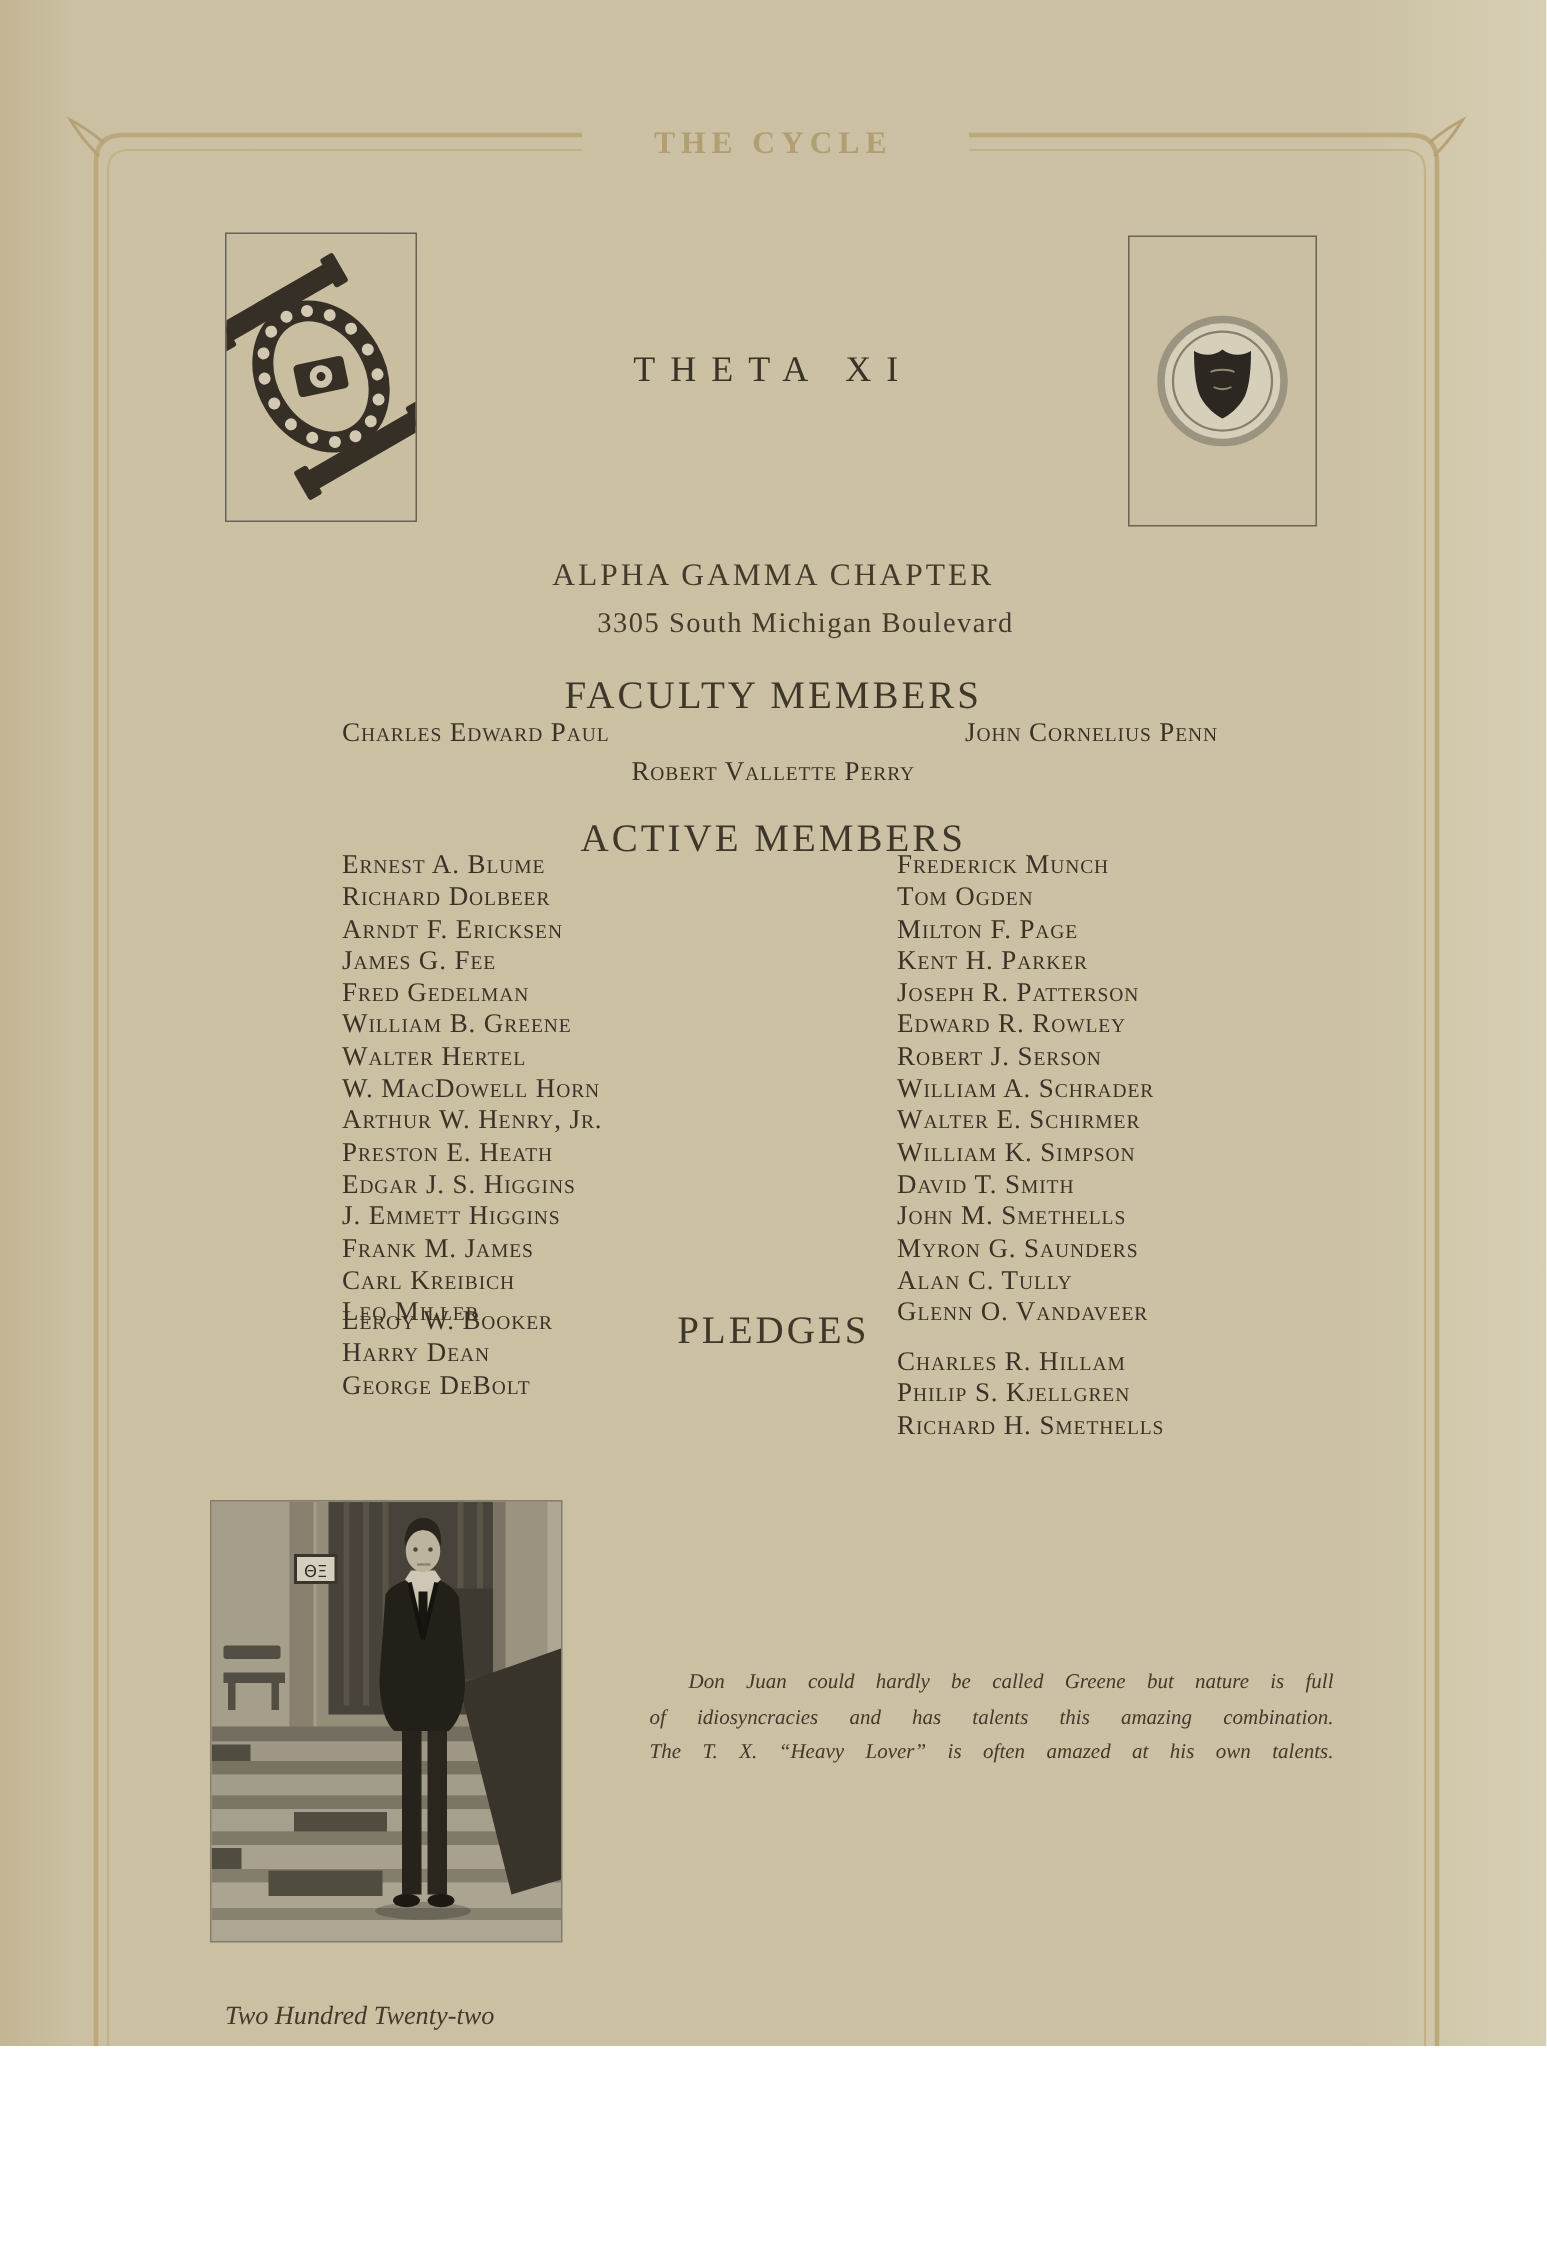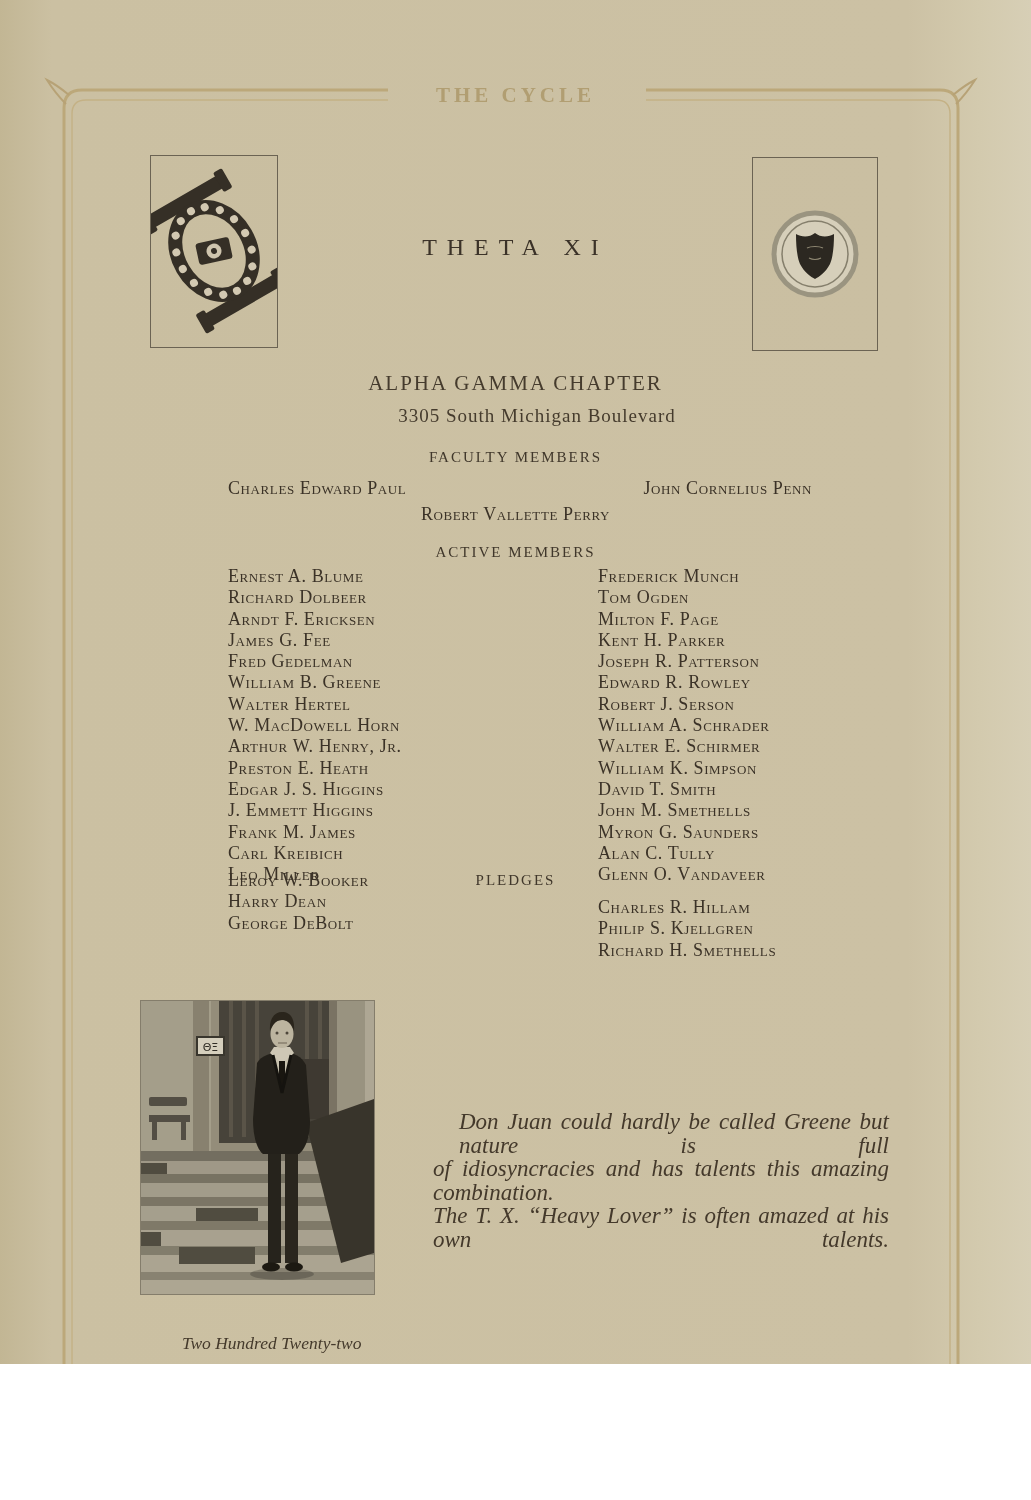--- a/index.html
+++ b/index.html
@@ -18,41 +18,41 @@
   .footer-year{top:1382px;font-size:17px;letter-spacing:3px;color:#b4a375;font-weight:bold;}
   
   .emblem-box{border:1.5px solid #6b6353;background:rgba(0,0,0,0.008);}
   .emblem-left{left:150px;top:155px;width:126px;height:191px;}
   .emblem-right{left:752px;top:157px;width:124px;height:192px;}
   .emblem-box svg{display:block;}
   
   .title-theta{top:234px;font-size:24px;letter-spacing:10px;color:#3b3228;}
   .chapter-name{top:371px;font-size:21px;letter-spacing:2px;color:#453b2d;}
   .address{top:405px;font-size:19px;letter-spacing:1px;color:#453b2d;padding-left:43px;}
-  .sec-heading{font-size:15px;letter-spacing:2px;color:#40372b;}
+  .sec-heading{font-size:26px;letter-spacing:2px;color:#40372b;}
   .faculty-heading{top:449px;}
   .active-heading{top:544px;}
   .pledges-heading{top:872px;}
   
   .sc{font-variant:small-caps;font-size:18px;letter-spacing:0.6px;color:#3b3227;}
   .faculty-row{top:478px;left:228px;width:584px;display:flex;justify-content:space-between;}
   .faculty-center{top:504px;}
   .name-list{margin:0;padding:0;list-style:none;line-height:21.3px;}
   .col-left{left:228px;top:566px;}
   .col-right{left:598px;top:566px;}
   .pledges-left{left:228px;top:870px;}
   .pledges-right{left:598px;top:897px;}
   
   .photo{left:141px;top:1001px;width:233px;height:293px;outline:1px solid #847d6b;}
   
-  .quote{left:433px;top:1110px;width:456px;font-style:italic;font-size:23px;line-height:23.6px;color:#44392b;}
+  .quote{left:433px;top:1110px;width:456px;font-style:italic;font-size:14px;line-height:23.6px;color:#44392b;}
   .quote .qline{text-align:justify;text-align-last:justify;}
   .quote .qline.first{padding-left:26px;}
   
-  .page-number{left:150px;top:1333px;font-style:italic;font-size:17.5px;color:#44392b;margin-left:32px;}
+  .page-number{left:150px;top:1333px;font-style:italic;font-size:17.5px;color:#44392b;}
 </style>
 </head>
 <body>
 
 <div class="page">
 
   <svg class="abs" style="left:0;top:0;" width="1031" height="1500" viewBox="0 0 1031 1500">
     <g fill="none" stroke="#bca87a" stroke-width="3">
       <path d="M64,1378 L64,108 Q64,90 82,90 L388,90 M646,90 L940,90 Q958,90 958,108 L958,1378"></path>
       <path d="M64,1378 Q64,1398 84,1398 L452,1398 M580,1398 L938,1398 Q958,1398 958,1378"></path>

